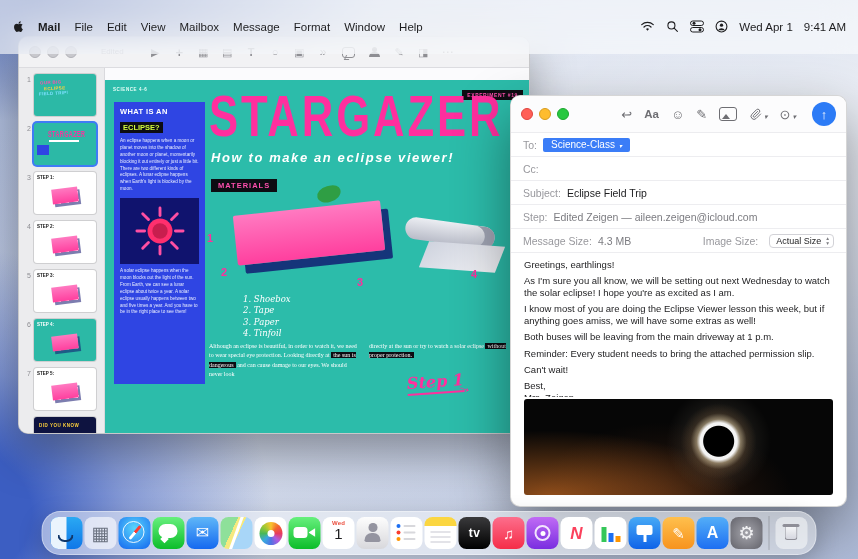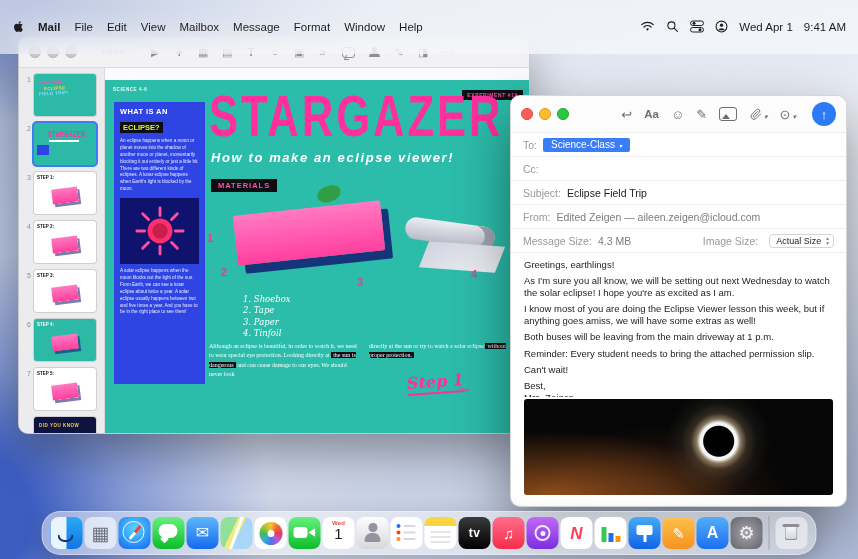--- a/index.html
+++ b/index.html
@@ -460,21 +460,21 @@
           </span>
       </div>
       <div class="frow">
         <span class="flabel">Cc:</span>
       </div>
       <div class="frow">
         <span class="flabel">Subject:</span>
         <span class="fvalue">Eclipse Field Trip</span>
       </div>
       <div class="frow">
-        <span class="flabel">From:</span>
+        <span class="flabel">Step:</span>
         <span class="fgray">Edited Zeigen — aileen.zeigen@icloud.com</span>
       </div>
       <div class="frow">
         <span class="flabel">Message Size:</span>
         <span class="fgray">4.3 MB</span>
         <span class="size-right">
           <span class="flabel">Image Size:</span>
           <span class="sel">
               <span>Actual Size</span>
               <span class="sel-chevs"></span>

